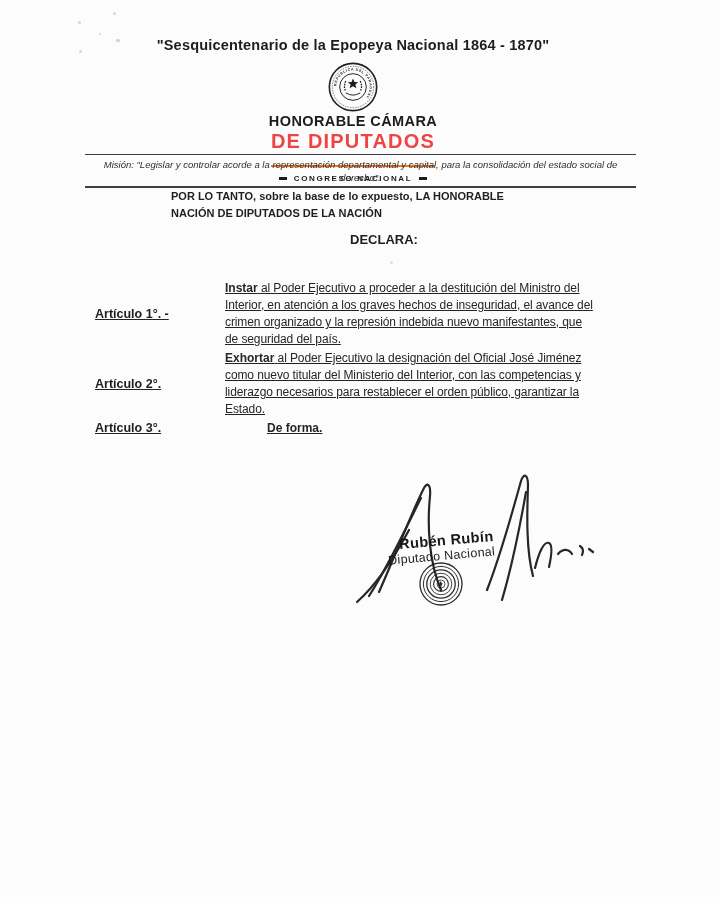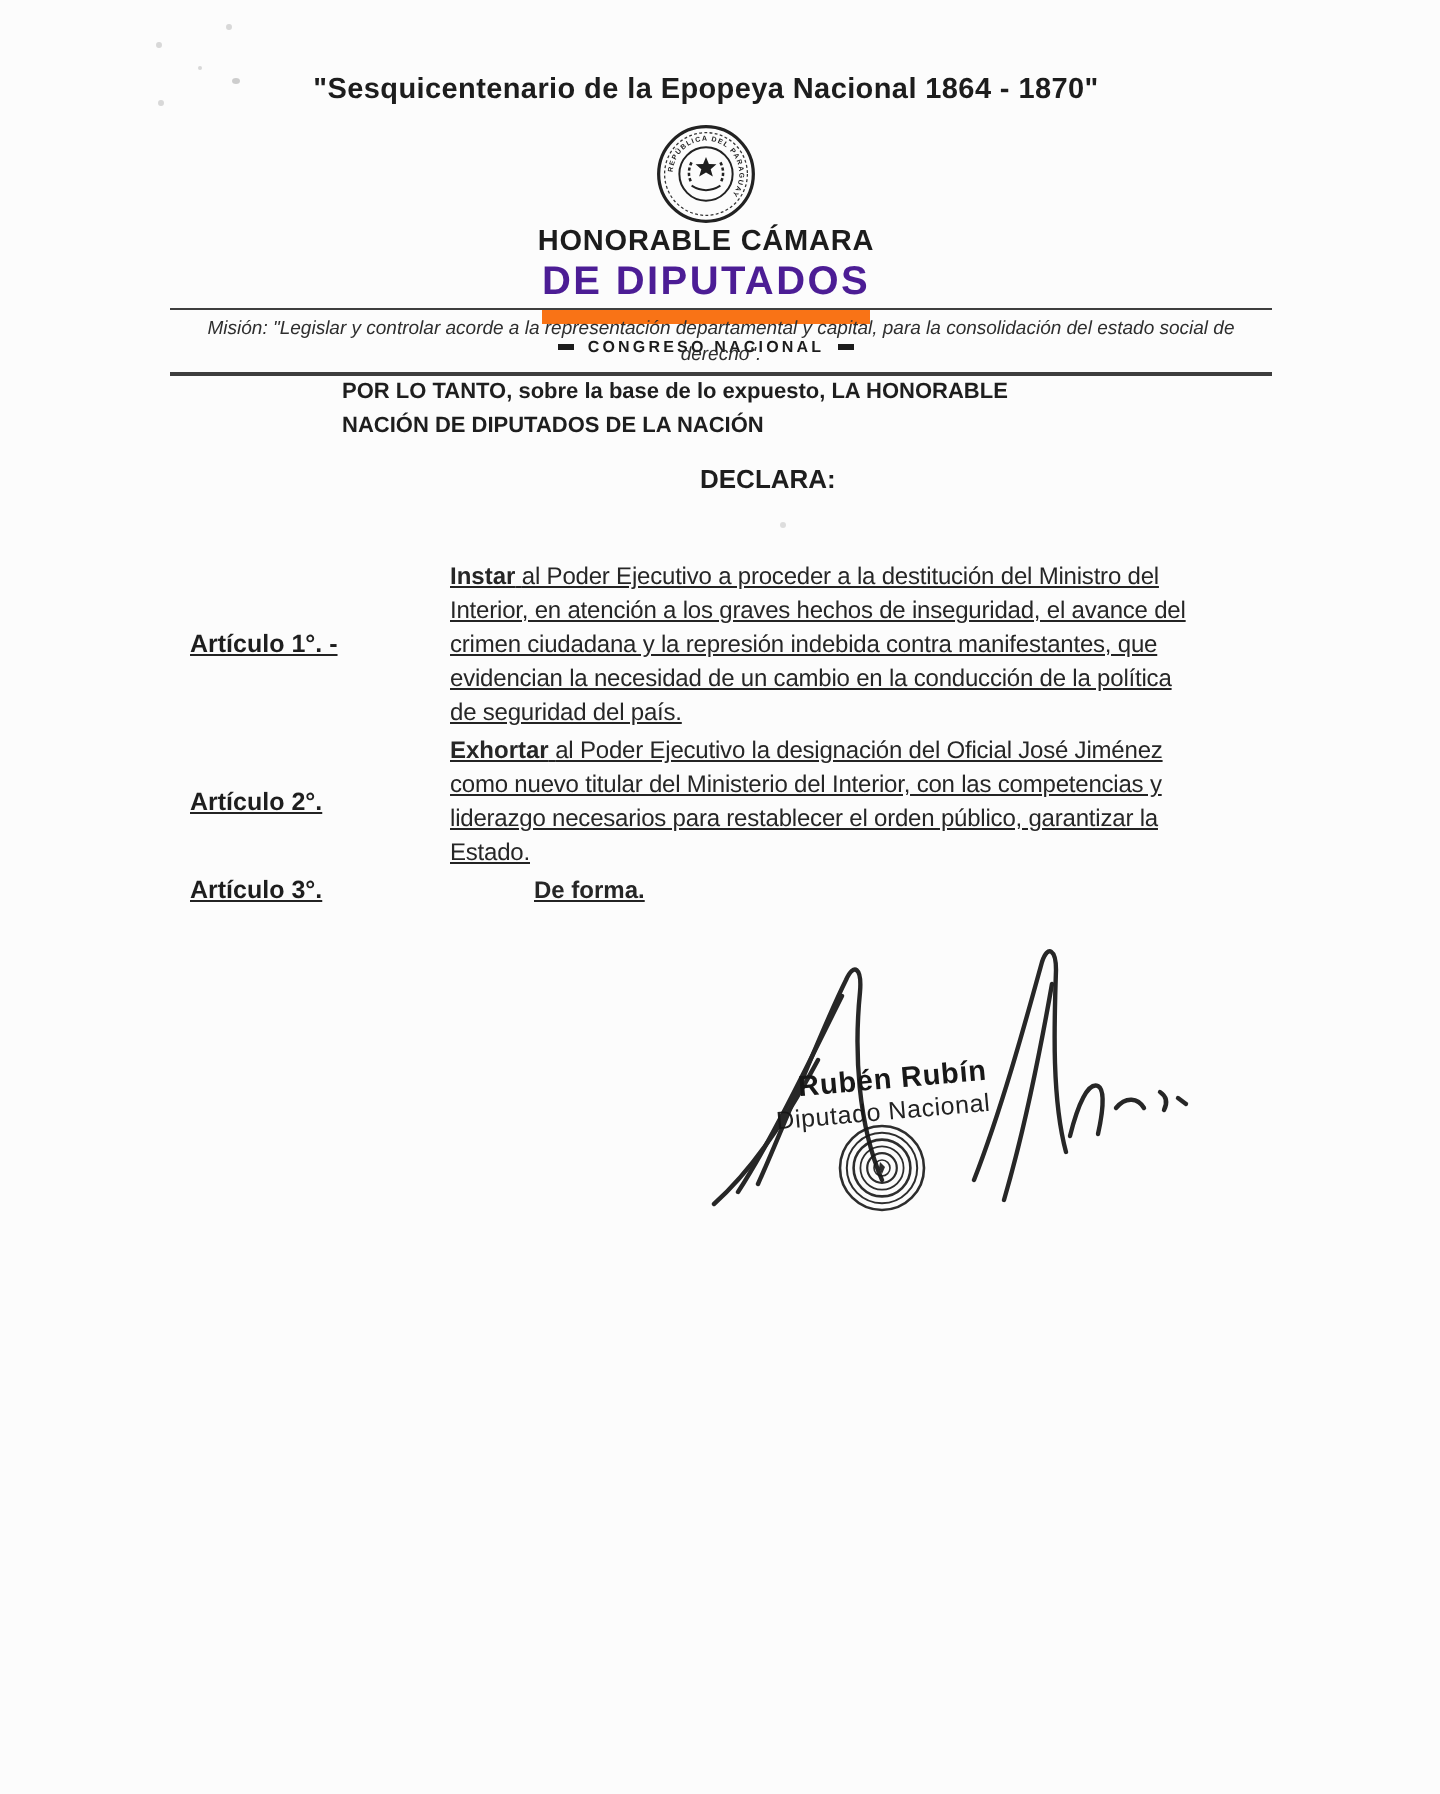--- a/index.html
+++ b/index.html
@@ -23,21 +23,21 @@
   }
 
   .logo-block{
     position:absolute; top:60px; left:0; right:14px;
     display:flex; flex-direction:column; align-items:center;
   }
   .logo-block svg{display:block;}
   .org-line1{font-size:14.5px; font-weight:bold; letter-spacing:.4px; line-height:1; margin-top:0px; color:#1c1c1c;}
   .org-line2{
     font-size:20px; font-weight:bold; letter-spacing:1.2px; line-height:1.1;
-    border-bottom:8px solid #f97316; padding-bottom:2px; margin-top:1px; color:#4c1d95;
+    border-bottom:2px solid #f97316; padding-bottom:13px; margin-top:1px; color:#ef4444;
   }
   .congreso-row{display:flex; align-items:center; gap:7px; margin-top:7px; width:148px;}
   .congreso-bar{flex:1; height:3px; background:#1c1c1c;}
   .org-line3{font-size:8px; font-weight:bold; letter-spacing:1.6px; white-space:nowrap; color:#1c1c1c;}
 
   .mission-bar{
     position:absolute; top:154px; left:85px; width:551px;
     border-top:1px solid #3e3e3e; border-bottom:2px solid #3e3e3e;
     padding:3px 0 2px; text-align:center;
     font-size:9.5px; font-style:italic; color:#2e2e2e; line-height:13px;
@@ -116,22 +116,21 @@
       <div>NACIÓN DE DIPUTADOS DE LA NACIÓN</div>
     </div>
 
     <div class="declara">DECLARA:</div>
 
     <div class="article a1">
       <div class="article-label">Artículo 1°. -</div>
       <div class="article-text">
         <div class="tline"><b>Instar</b> <span>al Poder Ejecutivo a proceder a la destitución del Ministro del</span></div>
         <div class="tline">Interior, en atención a los graves hechos de inseguridad, el avance del</div>
-        <div class="tline">crimen ciudadana y la represión indebida contra manifestantes, que</div>
-        <div class="tline">evidencian la necesidad de un cambio en la conducción de la política</div>
+        <div class="tline">crimen organizado y la represión indebida nuevo manifestantes, que</div>
         <div class="tline">de seguridad del país.</div>
       </div>
     </div>
 
     <div class="article a2">
       <div class="article-label">Artículo 2°.</div>
       <div class="article-text">
         <div class="tline"><b>Exhortar</b> <span>al Poder Ejecutivo la designación del Oficial José Jiménez</span></div>
         <div class="tline">como nuevo titular del Ministerio del Interior, con las competencias y</div>
         <div class="tline">liderazgo necesarios para restablecer el orden público, garantizar la</div>

